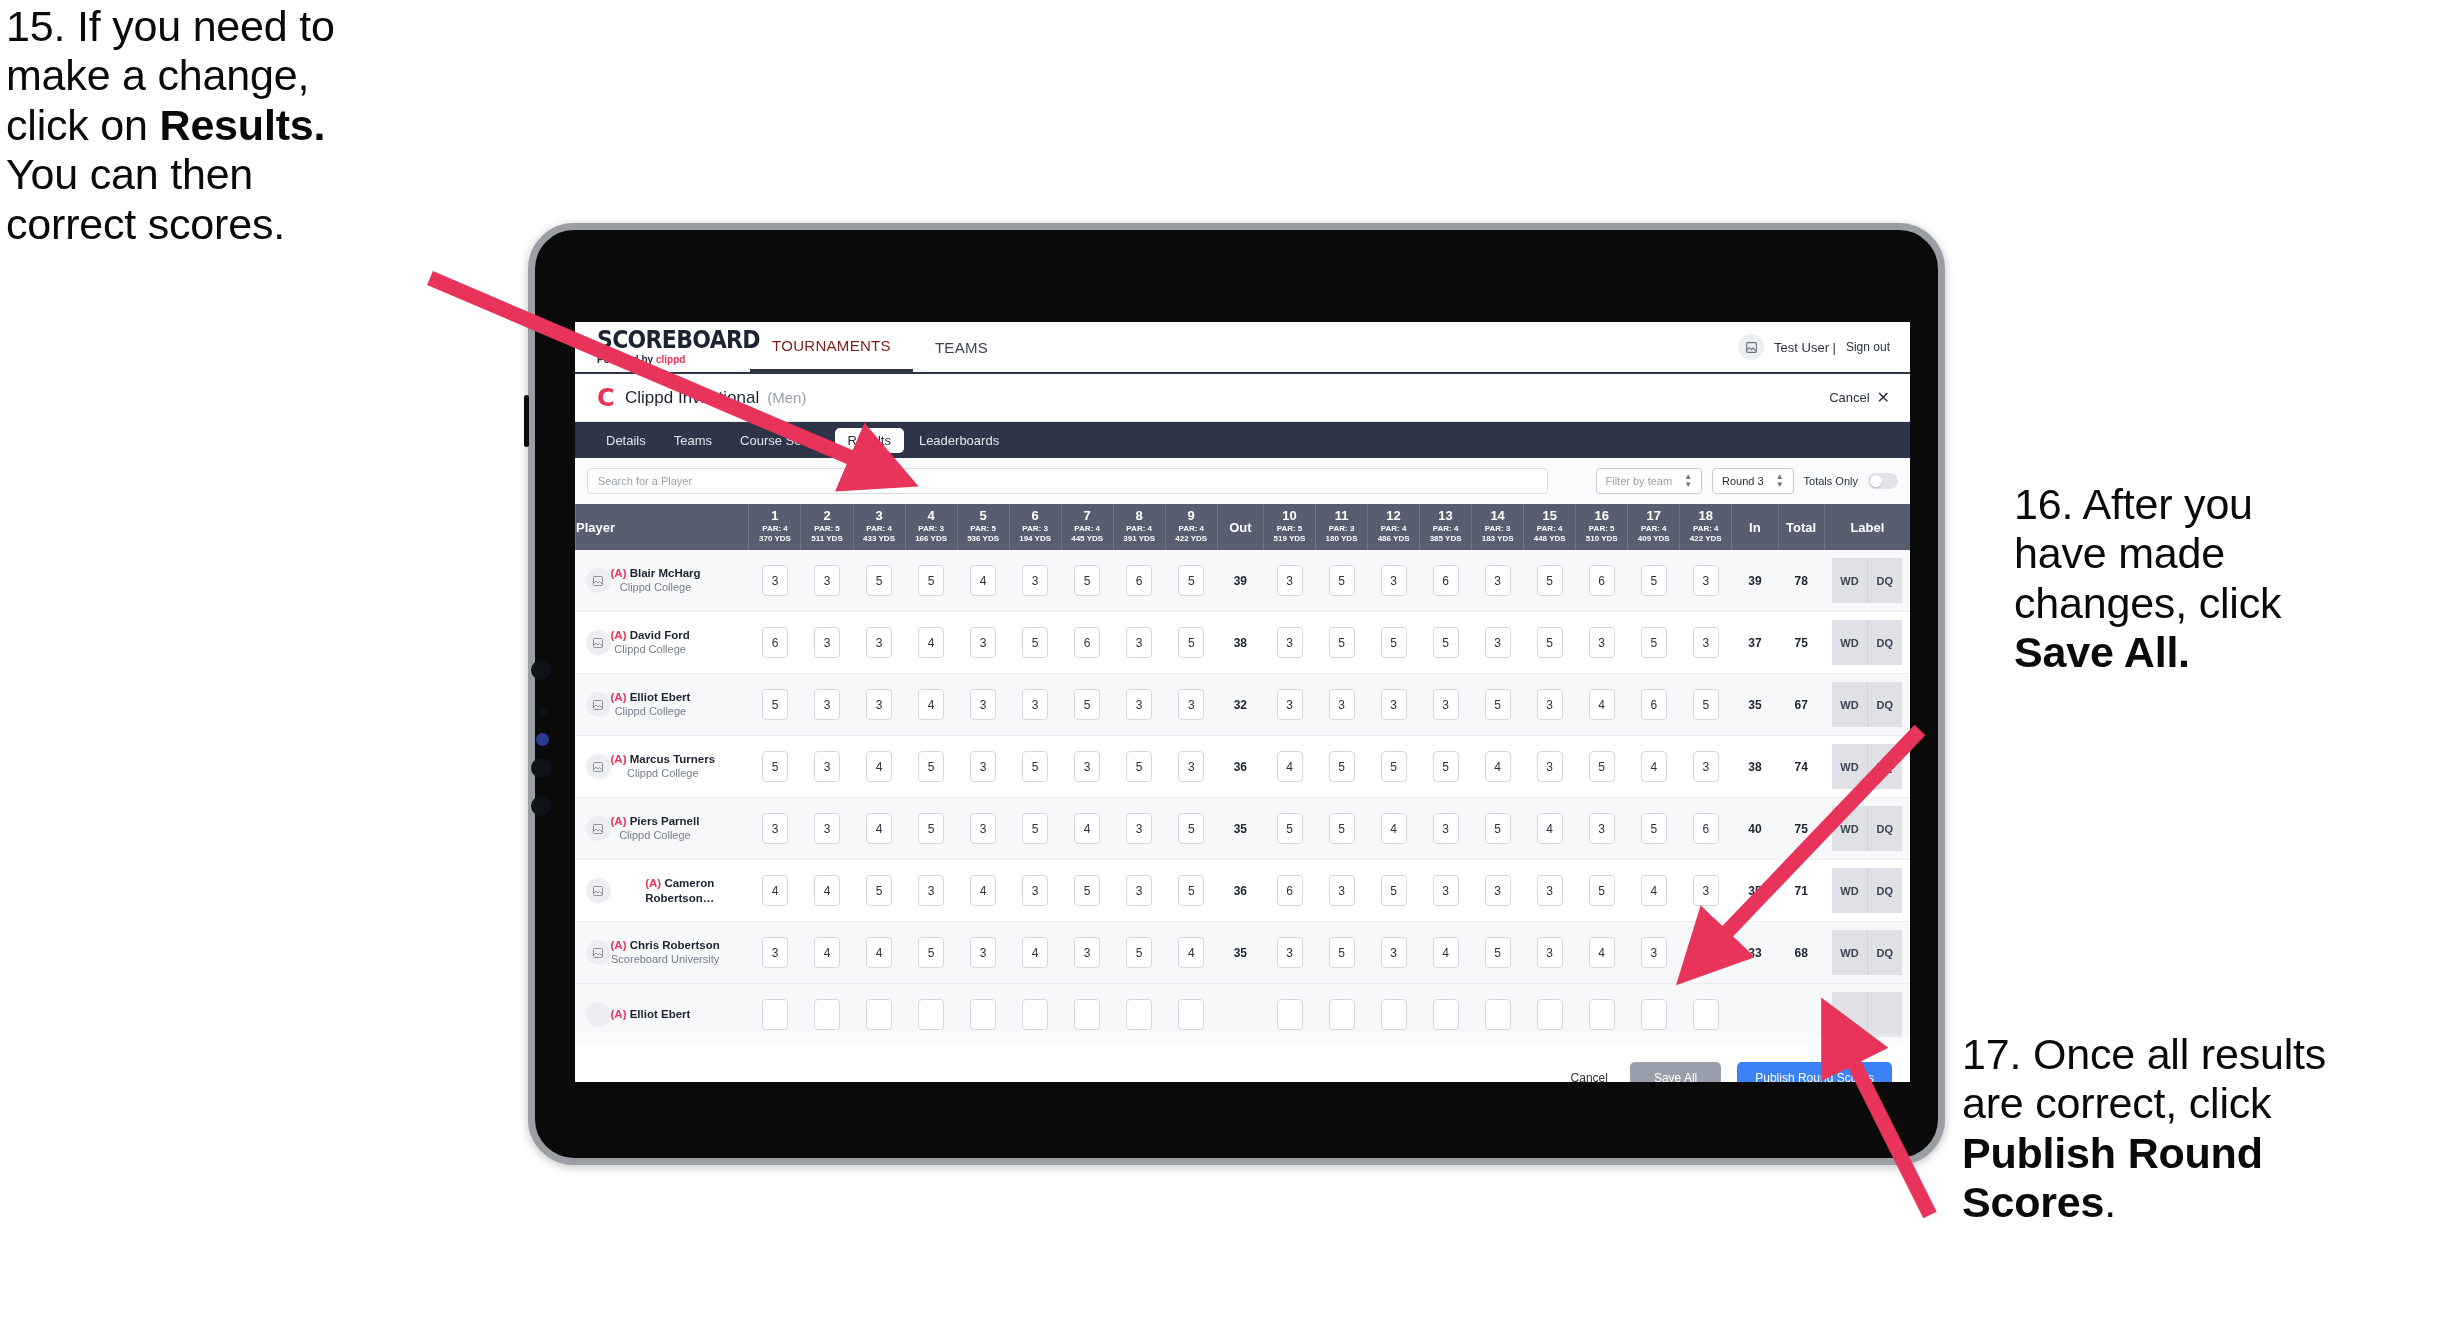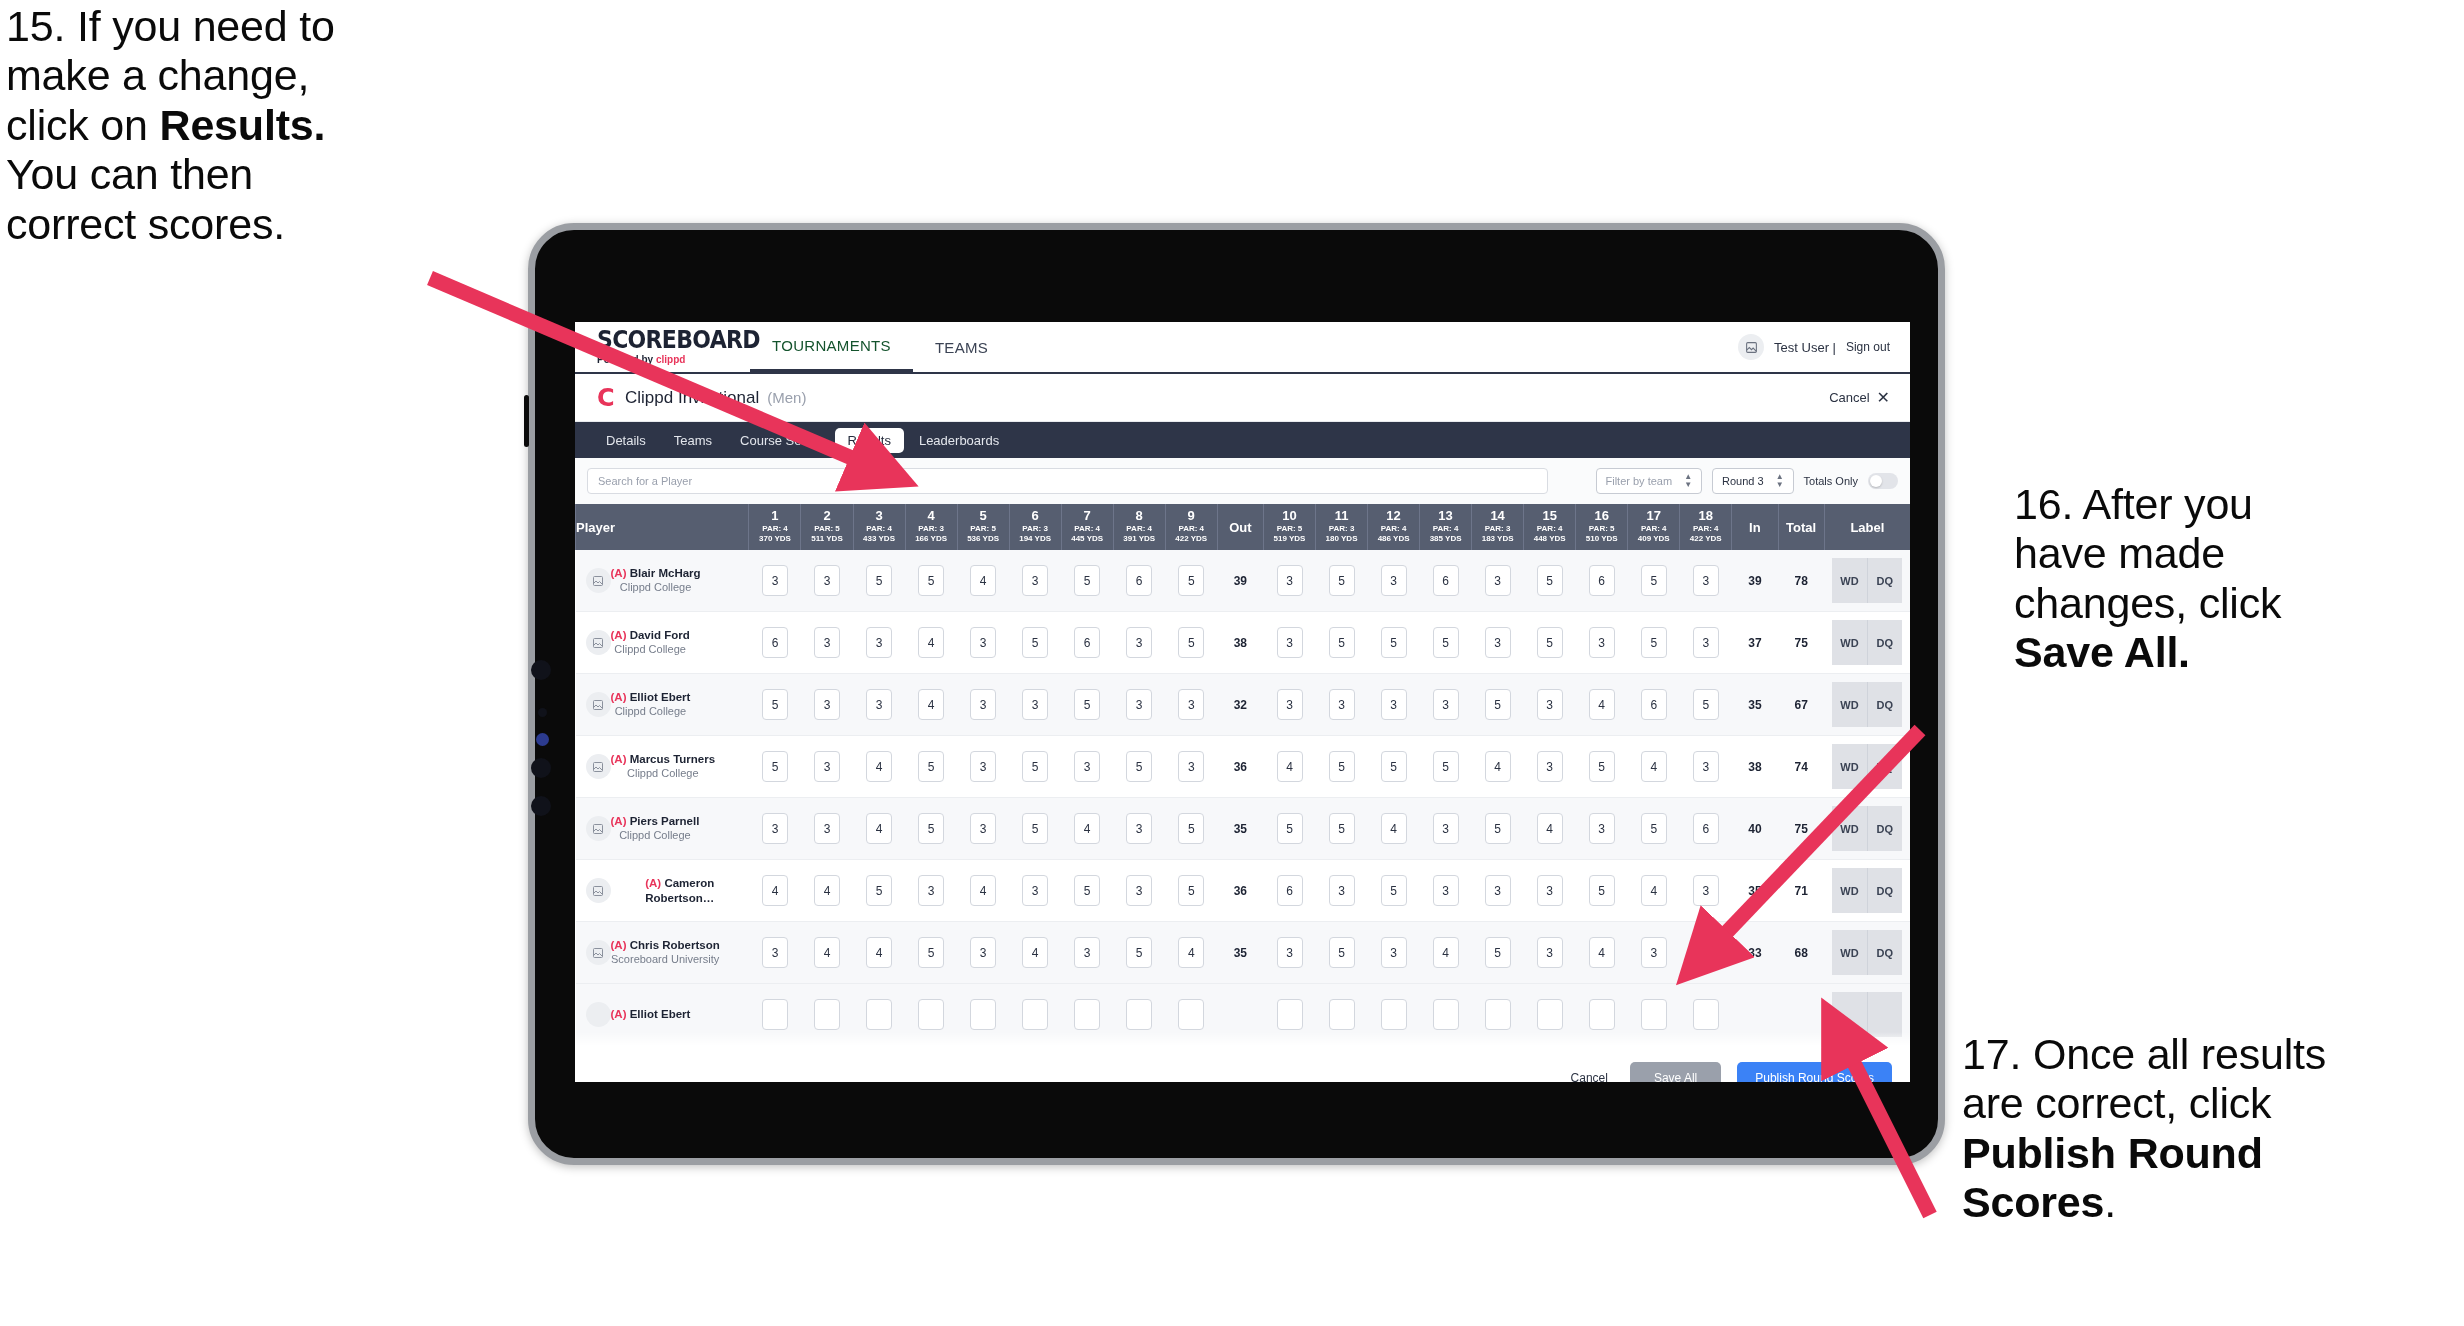--- a/index.html
+++ b/index.html
@@ -61,21 +61,21 @@
     color: #1d2333; line-height: 1;
     transform: scaleY(1.12); transform-origin: left top;
   }
   .brand-sub { font-size: 10px; font-weight:700; color:#1d2333; margin-top:4px; }
   .brand-sub .accent { color:#e8345a; }
   .nav-tabs { display:flex; align-items:stretch; }
   .nav-tab {
     display:flex; align-items:center; padding: 0 22px;
     font-size: 15px; color:#3b4354; letter-spacing:0.3px;
   }
-  .nav-tab.active { border-bottom: 3px solid #2e3548; font-weight:400; color:#14532d; }
+  .nav-tab.active { border-bottom: 3px solid #2e3548; font-weight:400; color:#7f1d1d; }
   .topnav-right {
     margin-left:auto; display:flex; align-items:center; gap:10px; padding-right: 20px;
   }
   .avatar {
     width:26px; height:26px; border-radius:50%; background:#eceef1;
     display:flex; align-items:center; justify-content:center;
   }
   .avatar svg { width:13px; height:13px; }
   .user-name { font-size:13px; color:#2b3242; }
   .sign-out { font-size:12px; color:#2b3242; }

